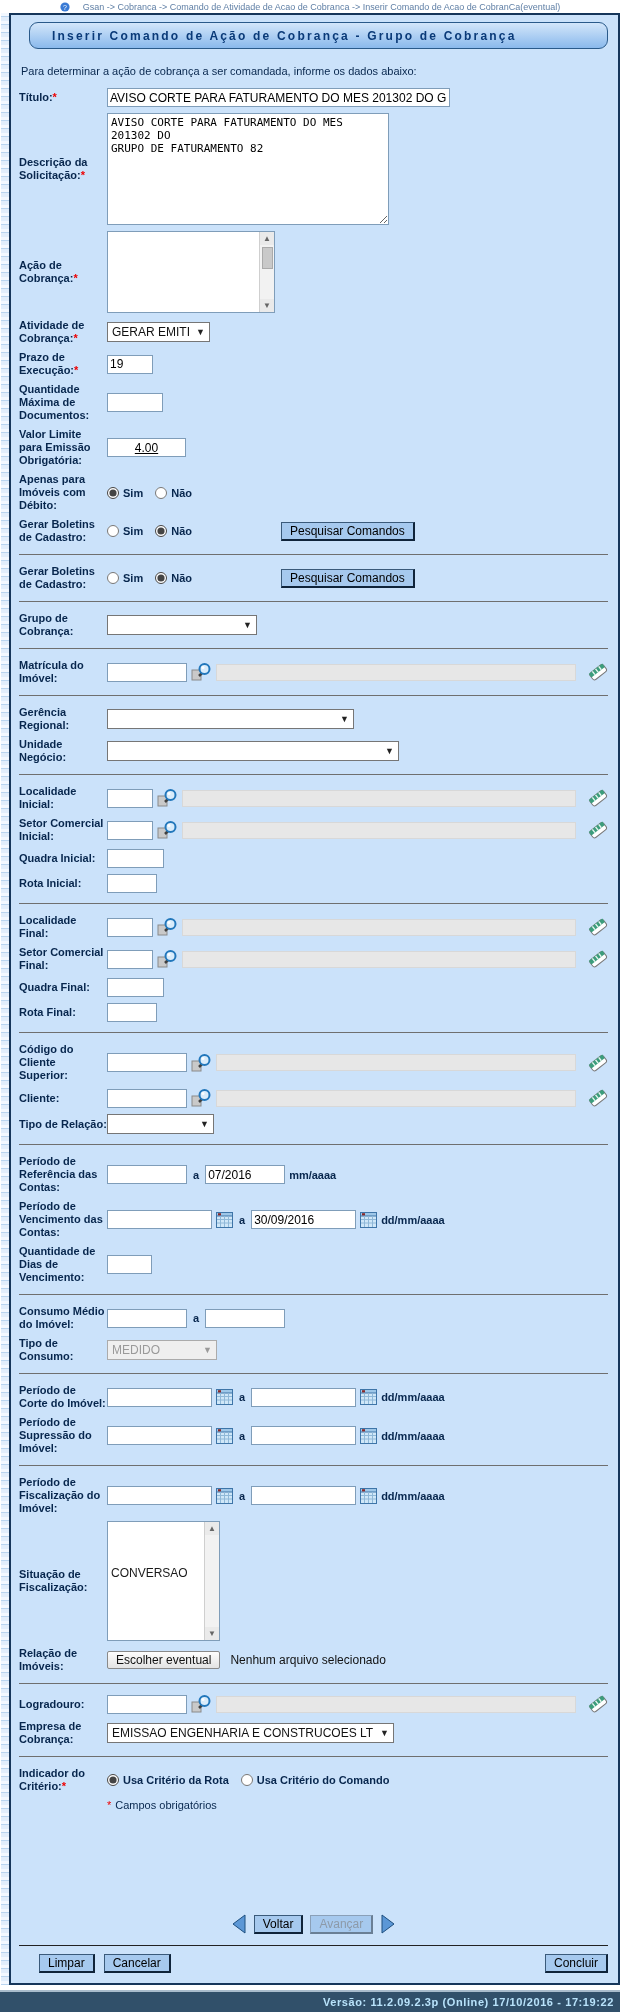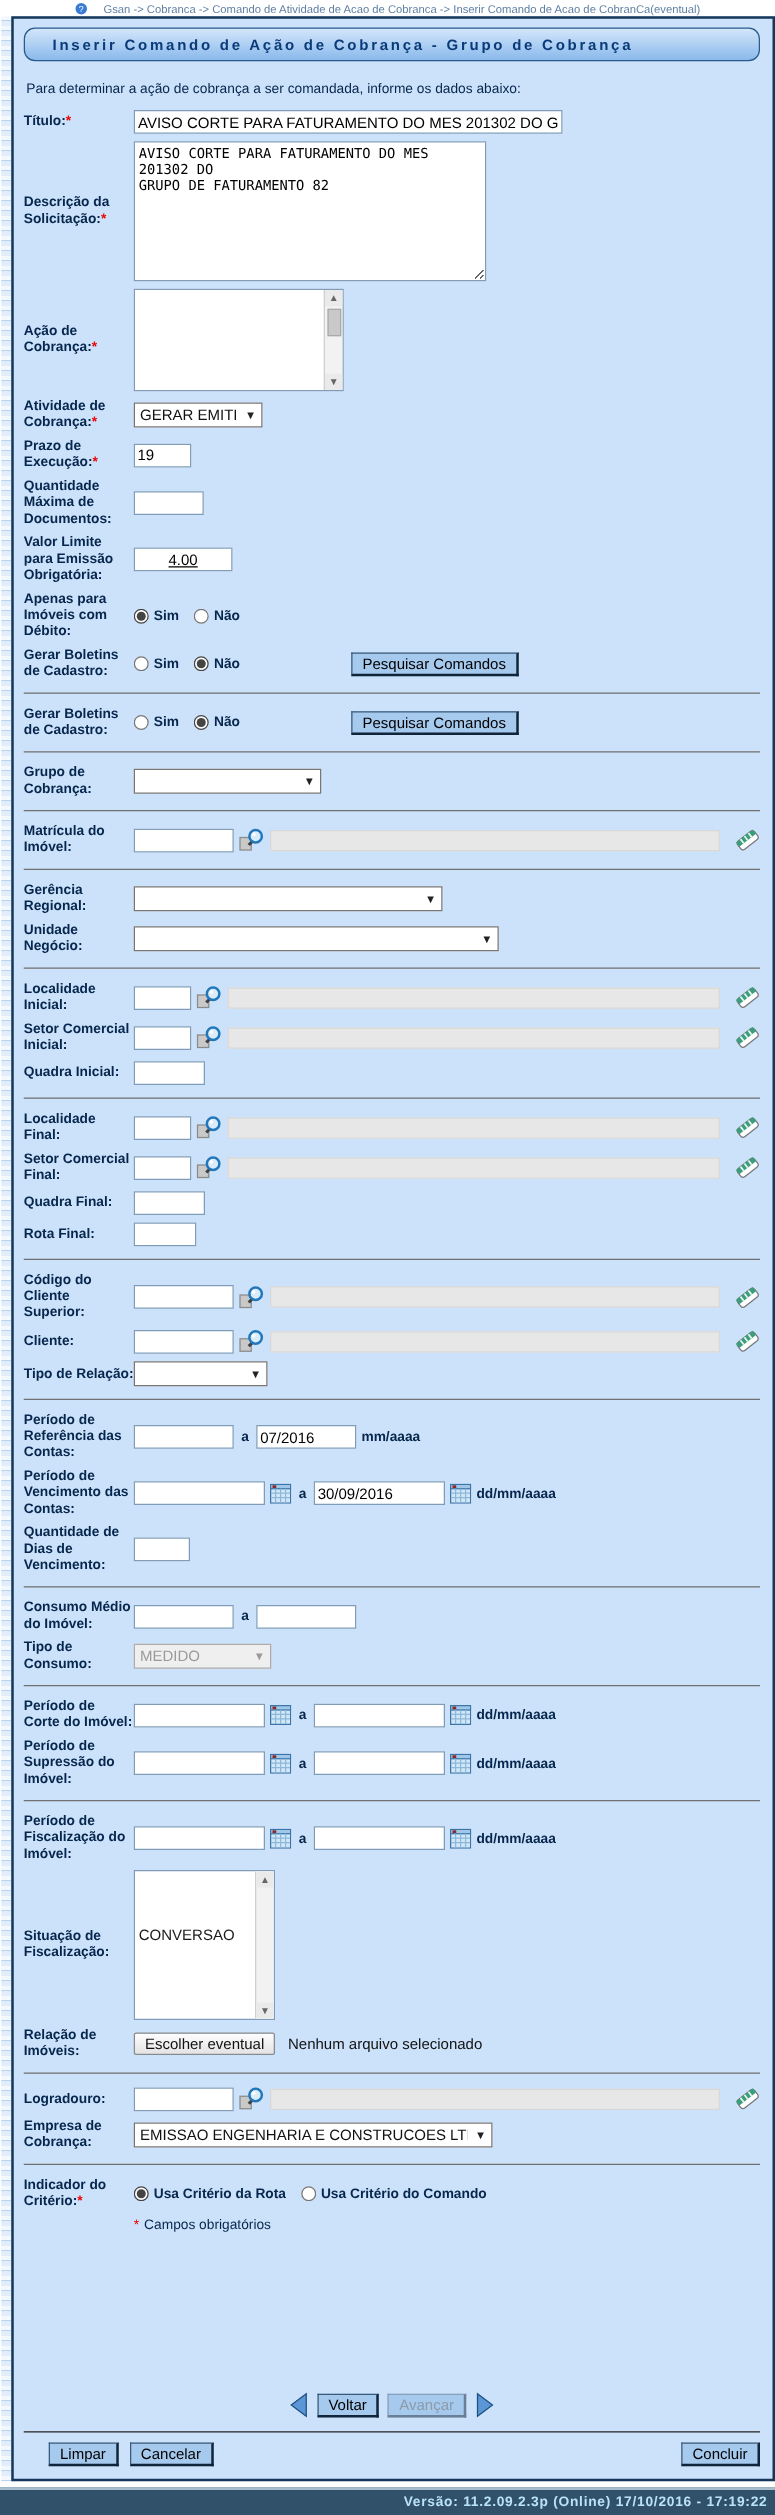--- a/index.html
+++ b/index.html
@@ -10,21 +10,21 @@
   }
   
   .crumbbar { height:13px; flex:none; background:#fff; display:flex; align-items:center;
     justify-content:center; gap:13px; font-size:9px; color:#5f7fa5; white-space:nowrap; overflow:hidden; }
   
   .content { flex:1; display:flex; min-height:0; padding-bottom:5px; }
   .stripe { width:8px; flex:none; margin-left:1px;
     background:repeating-linear-gradient(#f3f8ff 0 3px, #b9d4ef 3px 4px, #e1edfb 4px 8px); }
   .panel { flex:1; display:flex; flex-direction:column; background:#cbe2fa;
     border:2px solid #16365a; padding:5px 8px 8px 6px; min-width:0; }
-  .titlebar { flex:none; margin:2px 2px 10px 2px; height:27px; border:1px solid #2a5a8a;
+  .titlebar { flex:none; margin:2px 2px 10px 12px; height:27px; border:1px solid #2a5a8a;
     border-radius:9px; background:linear-gradient(#d3e6fa,#8ab9ec);
     display:flex; align-items:center; padding-left:22px;
     color:#0a3a78; font-weight:bold; font-size:12px; letter-spacing:2.2px; }
   .intro { font-size:11px; color:#07264d; margin:6px 2px 8px 4px; }
   
   .row { display:flex; align-items:center; margin:3px 2px; }
   .lbl { width:88px; flex:none; font-weight:bold; color:#07264d; font-size:11px; line-height:13px; }
   .req { color:#ee0000; }
   .ctl { flex:1; display:flex; align-items:center; gap:4px; min-width:0; }
   .txt { height:19px; border:1px solid #7f9db9; background:#fff; font-family:"Liberation Sans",sans-serif;
@@ -324,20 +324,26 @@
           </span>
       </div>
     </div>
 
     <div class="row">
       <div class="lbl"><span>Quadra Inicial:</span></div>
       <div class="ctl">
           <input class="txt" style="width: 57px;">
         </div>
     </div>
+    <div class="row">
+      <div class="lbl"><span>Rota Inicial:</span></div>
+      <div class="ctl">
+          <input class="txt" style="width: 50px;">
+        </div>
+    </div>
 
     <hr class="divider">
 
     <div class="row">
       <div class="lbl"><span>Localidade Final:</span></div>
       <div class="ctl">
         <input class="txt" style="width: 46px;">
         <span class="icon-btn">
             <svg width="21" height="20" viewBox="0 0 21 20">
               <rect x="1" y="8" width="9" height="10" fill="#c9c9c9" stroke="#8a8a8a"></rect>

